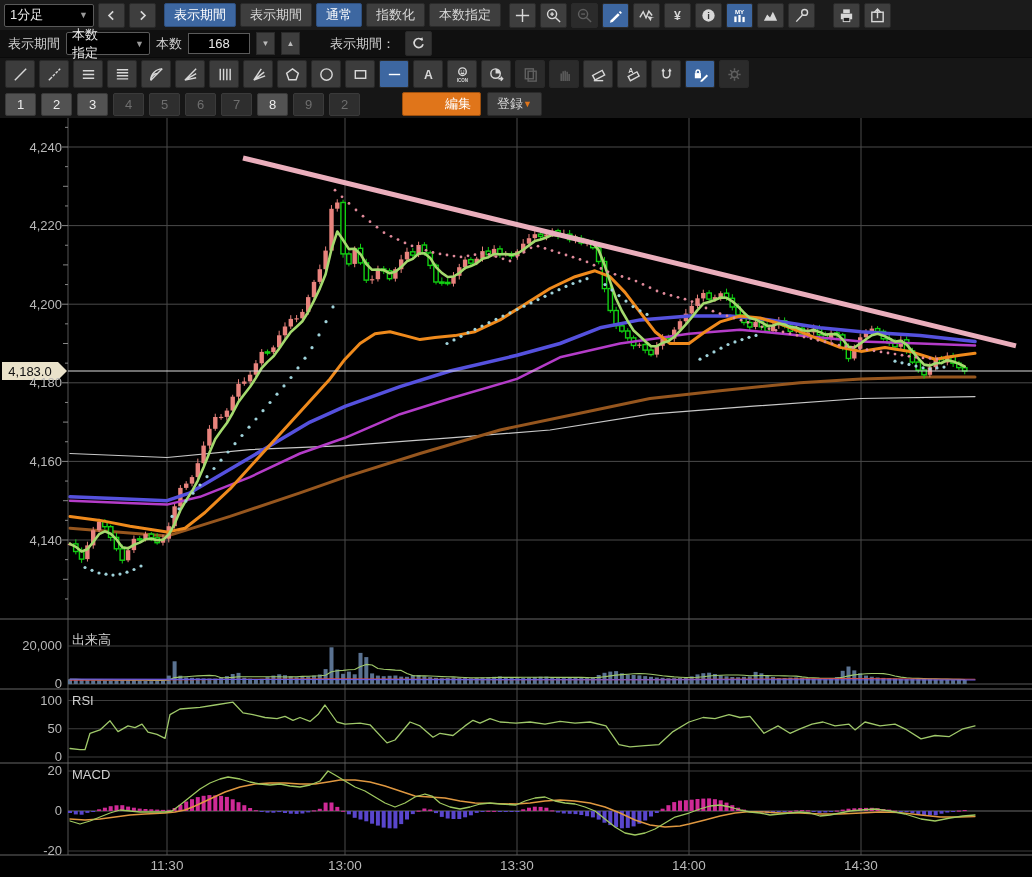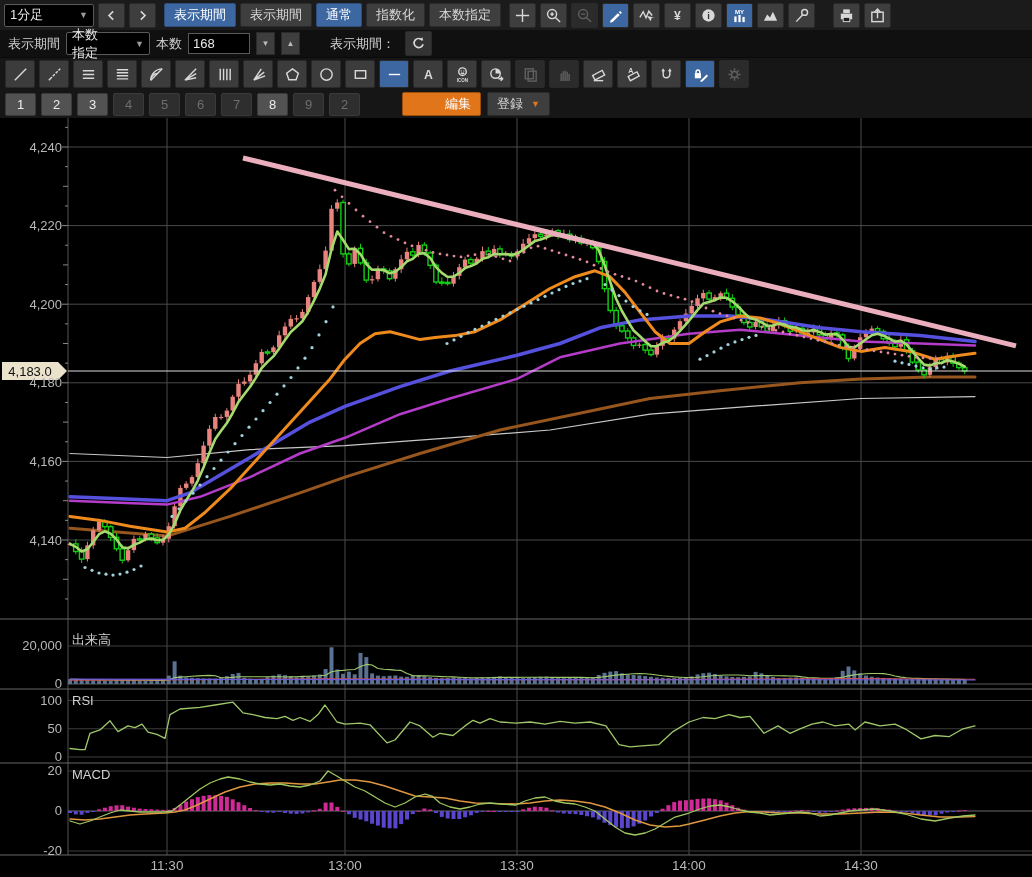--- a/index.html
+++ b/index.html
@@ -12,29 +12,29 @@
   #row4{height:28px;background:#161616;padding:0 5px;gap:6px;}
   .btn{background:#3e3e3e;color:#d8d8d8;height:22px;padding:0 9px;font-size:13px;display:inline-flex;align-items:center;justify-content:center;border:1px solid #2a2a2a;border-radius:2px;cursor:default;white-space:nowrap;}
   .btn.active{background:#3d67a1;color:#fff;border-color:#2e4f7e;}
   .ibtn{width:25px;height:23px;padding:0;background:#3e3e3e;color:#d8d8d8;display:inline-flex;align-items:center;justify-content:center;border:1px solid #2a2a2a;border-radius:2px;}
   .ibtn.active{background:#3d67a1;color:#fff;}
   .ibtn.disabled{background:#2b2b2b;color:#5f5f5f;}
   .ibtn.gap{margin-left:14px;}
   .dd{background:#000;border:1px solid #5a5a5a;color:#e8e8e8;height:21px;display:inline-flex;align-items:center;font-size:13px;padding:0 5px;gap:28px;border-radius:2px;}
   .dd .caret{color:#9a9a9a;font-size:9px;}
   .lbl{color:#d0d0d0;font-size:13px;}
-  .numin{background:#000;border:1px solid #5a5a5a;color:#e8e8e8;width:52px;height:19px;font-size:13px;text-align:left;padding:0 4px;font-family:"Liberation Sans",sans-serif;}
+  .numin{background:#000;border:1px solid #5a5a5a;color:#e8e8e8;width:52px;height:19px;font-size:13px;text-align:center;padding:0 4px;font-family:"Liberation Sans",sans-serif;}
   .spin{width:17px;height:21px;background:#3e3e3e;color:#bbb;font-size:8px;display:inline-flex;align-items:center;justify-content:center;border:1px solid #2a2a2a;}
   .tool{width:28px;height:26px;background:#3c3c3c;color:#d8d8d8;display:inline-flex;align-items:center;justify-content:center;border:1px solid #292929;border-radius:2px;}
   .tool.active{background:#3d67a1;color:#fff;}
   .tool.disabled{background:#2b2b2b;color:#606060;}
   .num{width:29px;height:21px;background:#525252;color:#eee;font-size:13px;display:inline-flex;align-items:center;justify-content:center;border:1px solid #3a3a3a;border-radius:2px;}
   .num.disabled{background:#2e2e2e;color:#6e6e6e;}
   .edit{background:#e0751a;color:#fff;border-color:#9c4f0e;margin-left:36px;padding-left:42px;}
-  .reg{gap:8px;}
+  .reg{}
   .reg .caret{color:#e0751a;font-size:9px;}
   #chart-wrap{position:absolute;top:118px;left:0;width:1032px;height:759px;background:#000;}
   svg text{font-family:"Liberation Sans",sans-serif;}
 </style>
 </head>
 <body>
 
 <div class="app">
   <div class="bar" id="row1">
     <div class="dd" style="width:78px;justify-content:space-between;">

